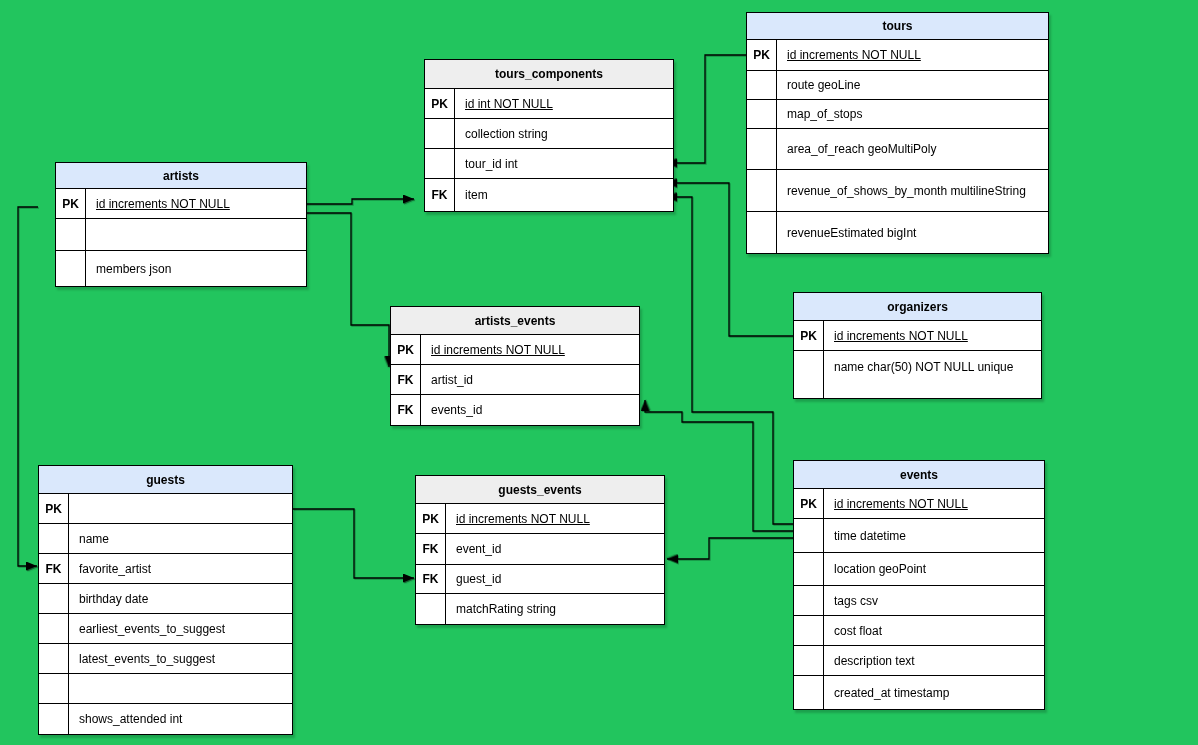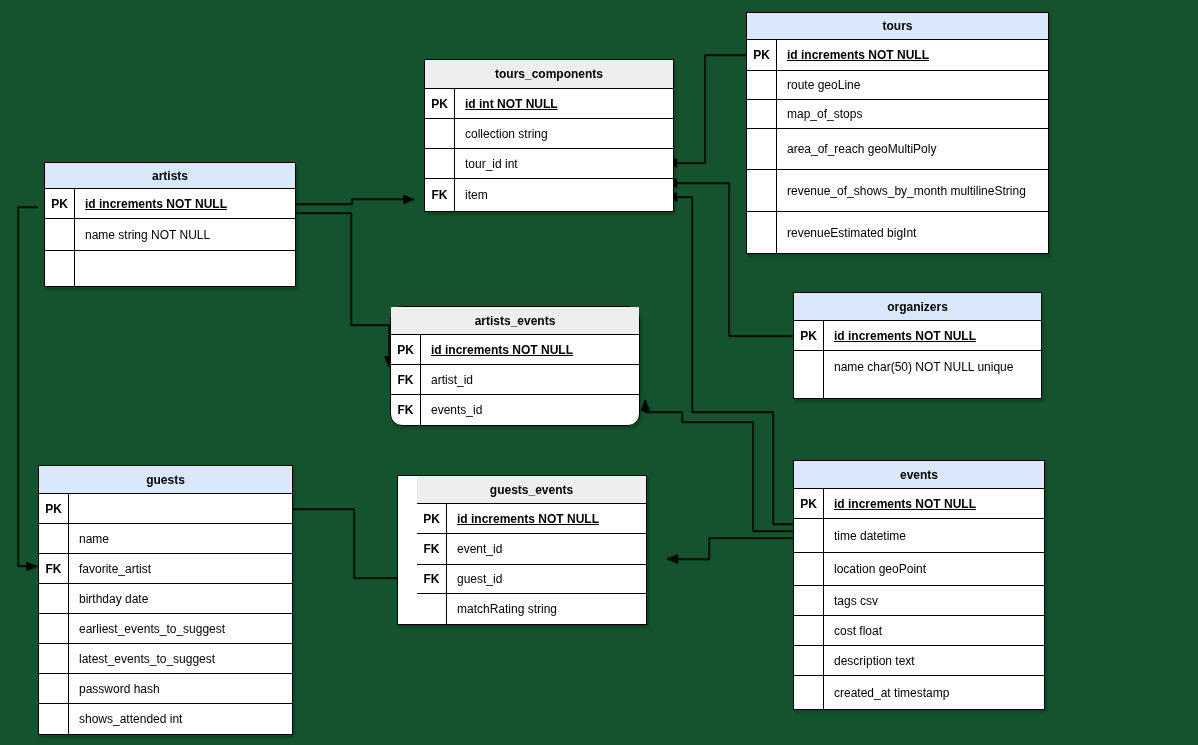--- a/index.html
+++ b/index.html
@@ -1,17 +1,17 @@
 <!DOCTYPE html>
 <html><head>
 <meta charset="utf-8">
 <style>
   html,body{margin:0;padding:0;background:#ffffff;}
   #canvas{
-    position:relative;width:1198px;height:745px;background:#14532d;overflow:hidden;
+    position:relative;width:1198px;height:745px;background:#22c55e;overflow:hidden;
     font-family:"Liberation Sans",sans-serif;color:#000;
   }
   #wires{position:absolute;left:0;top:0;width:1198px;height:745px;}
   #wires path{filter:drop-shadow(1px 1.5px 0.5px rgba(0,0,0,0.28));}
   .tbl{
     position:absolute;background:#fff;border:1px solid #000;box-sizing:border-box;
     box-shadow:2px 3px 2px rgba(0,0,0,0.18);font-size:12px;
   }
   .hdr{
     display:flex;align-items:center;justify-content:center;
@@ -22,21 +22,21 @@
   .row{display:flex;align-items:stretch;border-bottom:1px solid #000;box-sizing:border-box;}
   .row:last-child{border-bottom:none;}
   .key{
     width:30px;flex:0 0 30px;border-right:1px solid #000;box-sizing:border-box;
     display:flex;align-items:center;justify-content:center;font-weight:bold;
   }
   .lbl{
     flex:1;display:flex;align-items:center;padding-left:10px;box-sizing:border-box;
     white-space:nowrap;overflow:hidden;
   }
-  .lbl.pk{font-weight:bold;text-decoration:underline;}
+  .lbl.pk{font-weight:normal;text-decoration:underline;}
 </style>
 </head>
 <body>
 
 <div id="canvas">
 
   <svg id="wires" viewBox="0 0 1198 745" xmlns="http://www.w3.org/2000/svg">
     <defs>
       <marker id="arr" markerUnits="userSpaceOnUse" markerWidth="12" markerHeight="10" refX="11" refY="4.5" orient="auto">
         <path d="M0,0 L11,4.5 L0,9 Z" fill="#000"></path>
@@ -96,36 +96,36 @@
     <div class="row" style="height:30px">
       <div class="key"></div>
       <div class="lbl">tour_id int</div>
     </div>
     <div class="row" style="height:32px">
       <div class="key">FK</div>
       <div class="lbl">item</div>
     </div>
   </div>
 
-  <div class="tbl" style="left:44px;top:162px;width:252px;">
+  <div class="tbl" style="left:55px;top:162px;width:252px;">
     <div class="hdr blue" style="height:26px">artists</div>
     <div class="row" style="height:30px">
       <div class="key">PK</div>
       <div class="lbl pk">id increments NOT NULL</div>
     </div>
     <div class="row" style="height:32px">
       <div class="key"></div>
-      <div class="lbl">name string NOT NULL</div>
     </div>
     <div class="row" style="height:35px">
       <div class="key"></div>
-    </div>
-  </div>
-
-  <div class="tbl" style="left:390px;top:306px;width:250px;border-radius:12px;">
+      <div class="lbl">members json</div>
+    </div>
+  </div>
+
+  <div class="tbl" style="left:390px;top:306px;width:250px;">
     <div class="hdr gray" style="height:28px">artists_events</div>
     <div class="row" style="height:30px">
       <div class="key">PK</div>
       <div class="lbl pk">id increments NOT NULL</div>
     </div>
     <div class="row" style="height:30px">
       <div class="key">FK</div>
       <div class="lbl">artist_id</div>
     </div>
     <div class="row" style="height:30px">
@@ -166,29 +166,28 @@
     <div class="row" style="height:30px">
       <div class="key"></div>
       <div class="lbl">earliest_events_to_suggest</div>
     </div>
     <div class="row" style="height:30px">
       <div class="key"></div>
       <div class="lbl">latest_events_to_suggest</div>
     </div>
     <div class="row" style="height:30px">
       <div class="key"></div>
-      <div class="lbl">password hash</div>
     </div>
     <div class="row" style="height:30px">
       <div class="key"></div>
       <div class="lbl">shows_attended int</div>
     </div>
   </div>
 
-  <div class="tbl" style="left:397px;top:475px;width:250px;padding-left:19px;">
+  <div class="tbl" style="left:415px;top:475px;width:250px;">
     <div class="hdr gray" style="height:28px">guests_events</div>
     <div class="row" style="height:30px">
       <div class="key">PK</div>
       <div class="lbl pk">id increments NOT NULL</div>
     </div>
     <div class="row" style="height:31px">
       <div class="key">FK</div>
       <div class="lbl">event_id</div>
     </div>
     <div class="row" style="height:29px">

